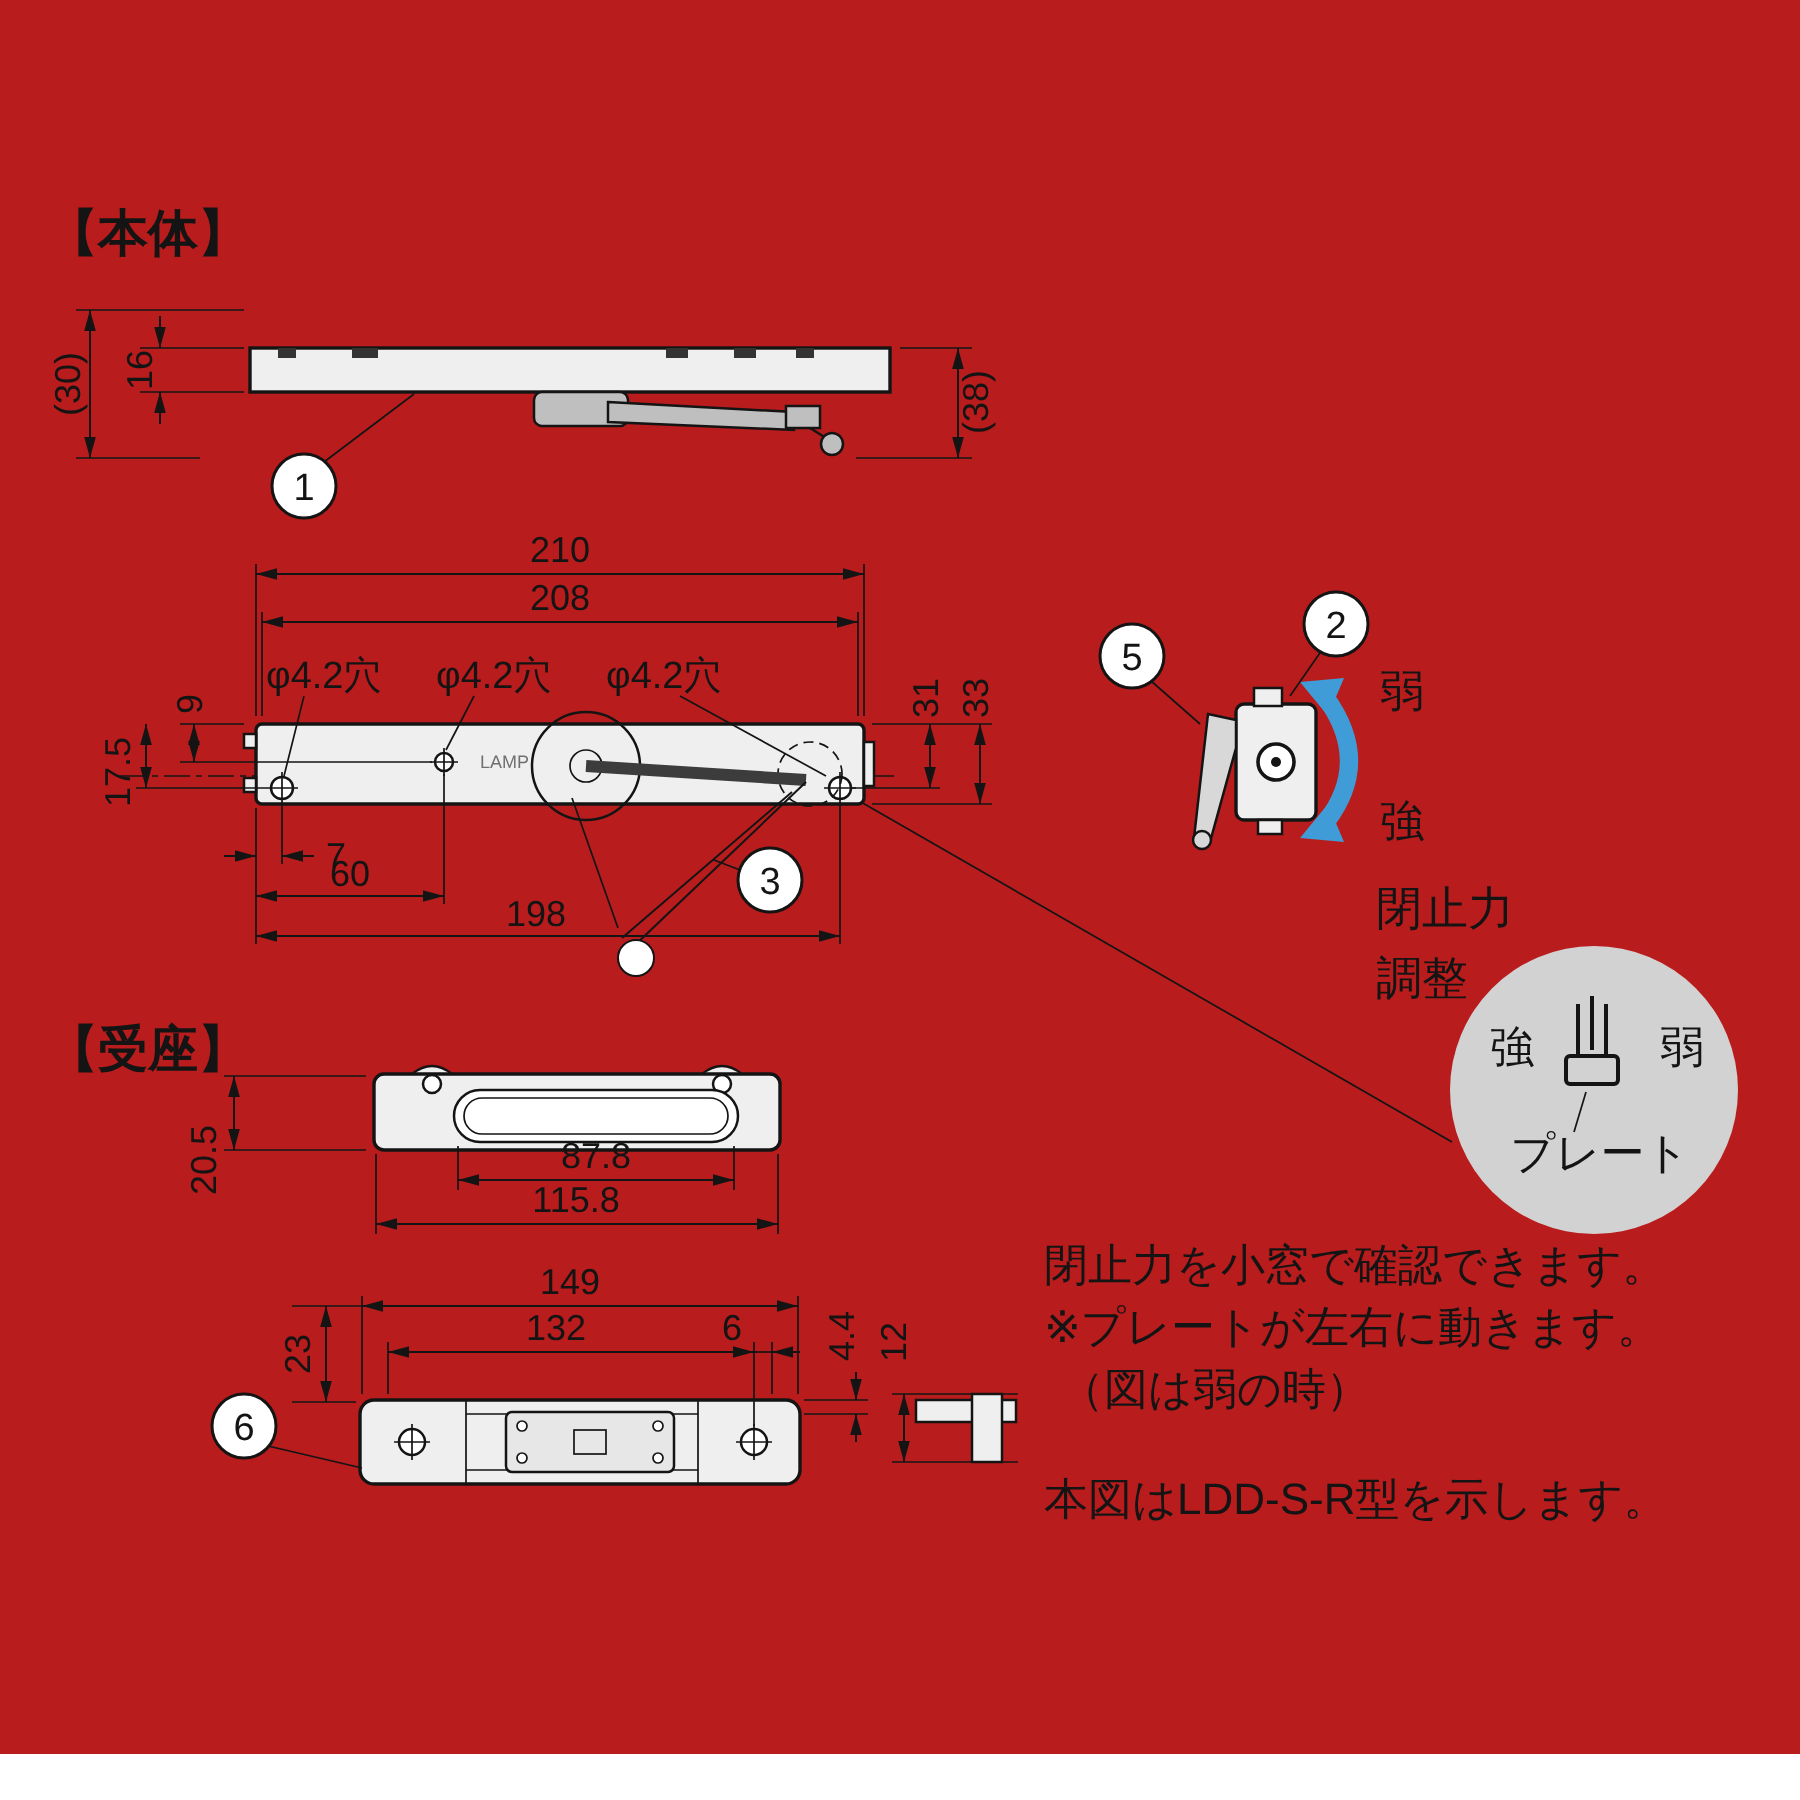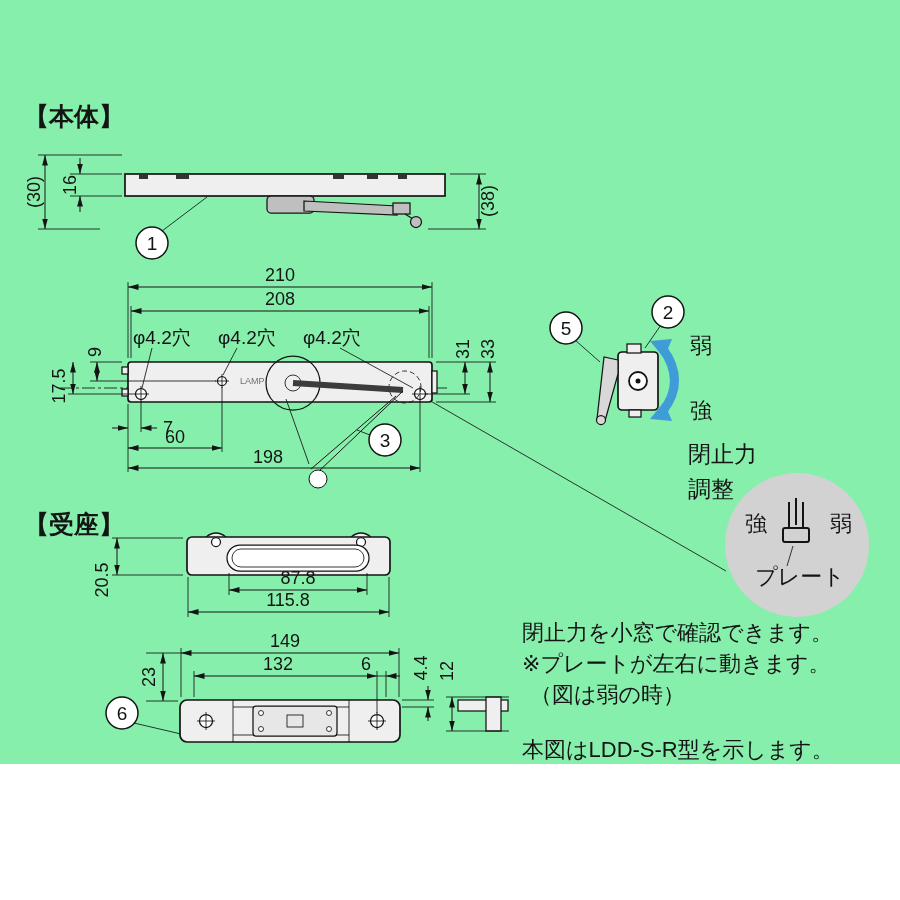--- a/index.html
+++ b/index.html
@@ -1,17 +1,17 @@
 <!DOCTYPE html>
 <html><head>
 <meta charset="utf-8">
 <style>
   html,body{margin:0;padding:0}
   body{width:900px;height:900px;background:#ffffff;overflow:hidden}
-  .stage{position:relative;width:900px;height:764px;background:#86efac}
+  .stage{position:relative;width:900px;height:877px;background:#b91c1c}
   .stage svg{position:absolute;left:0;top:0}
   text{font-family:"Liberation Sans","DejaVu Sans",sans-serif;fill:#141414}
   .t-title{font-size:25px;font-weight:bold}
   .t-dim{font-size:18px}
   .t-dimjp{font-size:19px}
   .t-callout{font-size:19px}
   .t-note{font-size:22px;font-weight:500}
   .t-adj{font-size:22px;font-weight:500}
   .t-cap{font-size:23px;font-weight:500}
   .t-brand{font-size:9px;fill:#707070}

